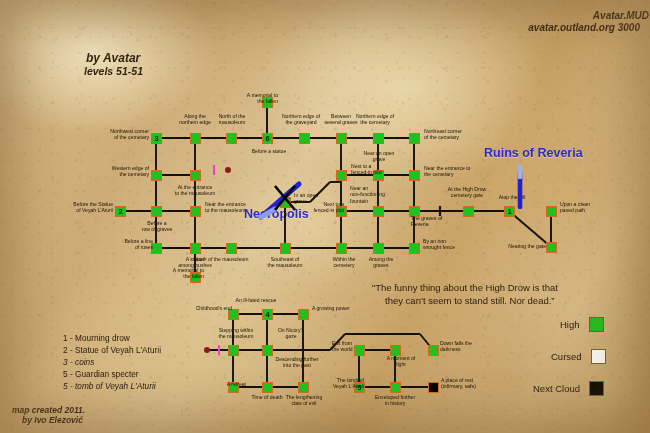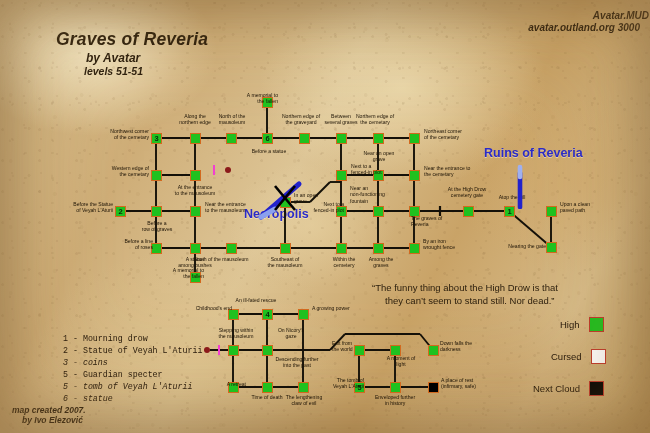--- a/index.html
+++ b/index.html
@@ -49,21 +49,21 @@
   #mud1{right:1px;top:10px;font-size:10px;font-weight:bold;font-style:italic;text-align:right;}
   #mud2{right:10px;top:22px;font-size:10px;font-weight:bold;font-style:italic;text-align:right;}
   #credit{left:12px;top:406px;font-size:8.5px;font-weight:bold;font-style:italic;}
   #credit2{left:22px;top:416px;font-size:8.5px;font-weight:bold;font-style:italic;}
   #quote1{left:372px;top:283px;font-size:9.5px;}
   #quote2{left:385px;top:296px;font-size:9.5px;}
   .area-name{position:absolute;color:#2b2bc8;font-size:12.5px;font-weight:bold;text-shadow:0 1px 0 rgba(255,245,210,.5);}
 
   
   #keylist{position:absolute;left:63px;top:333px;font-size:8.3px;color:#231608;line-height:1.44;}
-  #keylist div{white-space:pre;font-family:Liberation Mono, monospace;}
+  #keylist div{white-space:pre;}
   .ki{font-style:italic;}
 
   
   .leg-row{position:absolute;display:flex;align-items:center;gap:9px;}
   .leg-txt{font-size:9.5px;color:#231608;}
   .leg-sw{width:13px;height:13px;border:1.3px solid #c0392b;}
 
   
   #graph{position:absolute;inset:0;}
   .node{
@@ -85,40 +85,38 @@
   .door.dot{width:6px;height:6px;border-radius:50%;background:#8b1a1a;}
   .marker-x{position:absolute;z-index:9;}
 </style>
 </head>
 <body>
 
 <div id="map">
 
   <div id="grain"></div>
 
-  <div class="lbl" id="title">Graves of Reveria</div>
   <div class="lbl" id="author">by Avatar</div>
   <div class="lbl" id="levels">levels 51-51</div>
   <div class="lbl" id="mud1">Avatar.MUD</div>
   <div class="lbl" id="mud2">avatar.outland.org 3000</div>
-  <div class="lbl" id="credit">map created 2007.</div>
+  <div class="lbl" id="credit">map created 2011.</div>
   <div class="lbl" id="credit2">by Ivo Elezović</div>
   <div class="lbl" id="quote1">“The funny thing about the High Drow is that</div>
   <div class="lbl" id="quote2">they can’t seem to stand still. Nor dead.”</div>
 
   <div class="area-name" style="left:244px;top:207px;">Necropolis</div>
   <div class="area-name" style="left:484px;top:146px;">Ruins of Reveria</div>
 
   <div id="keylist">
     <div>1 - Mourning drow</div>
     <div>2 - Statue of Veyah L'Aturii</div>
     <div class="ki">3 - coins</div>
     <div>5 - Guardian specter</div>
     <div class="ki">5 - tomb of Veyah L'Aturii</div>
-    <div class="ki">6 - statue</div>
   </div>
 
   <div class="leg-row" style="left:560px;top:317px;">
     <span class="leg-txt">High</span>
     <span class="leg-sw" style="background:#1fc11f;"></span>
   </div>
   <div class="leg-row" style="left:551px;top:349px;">
     <span class="leg-txt">Cursed</span>
     <span class="leg-sw" style="background:#ffffff;"></span>
   </div>

